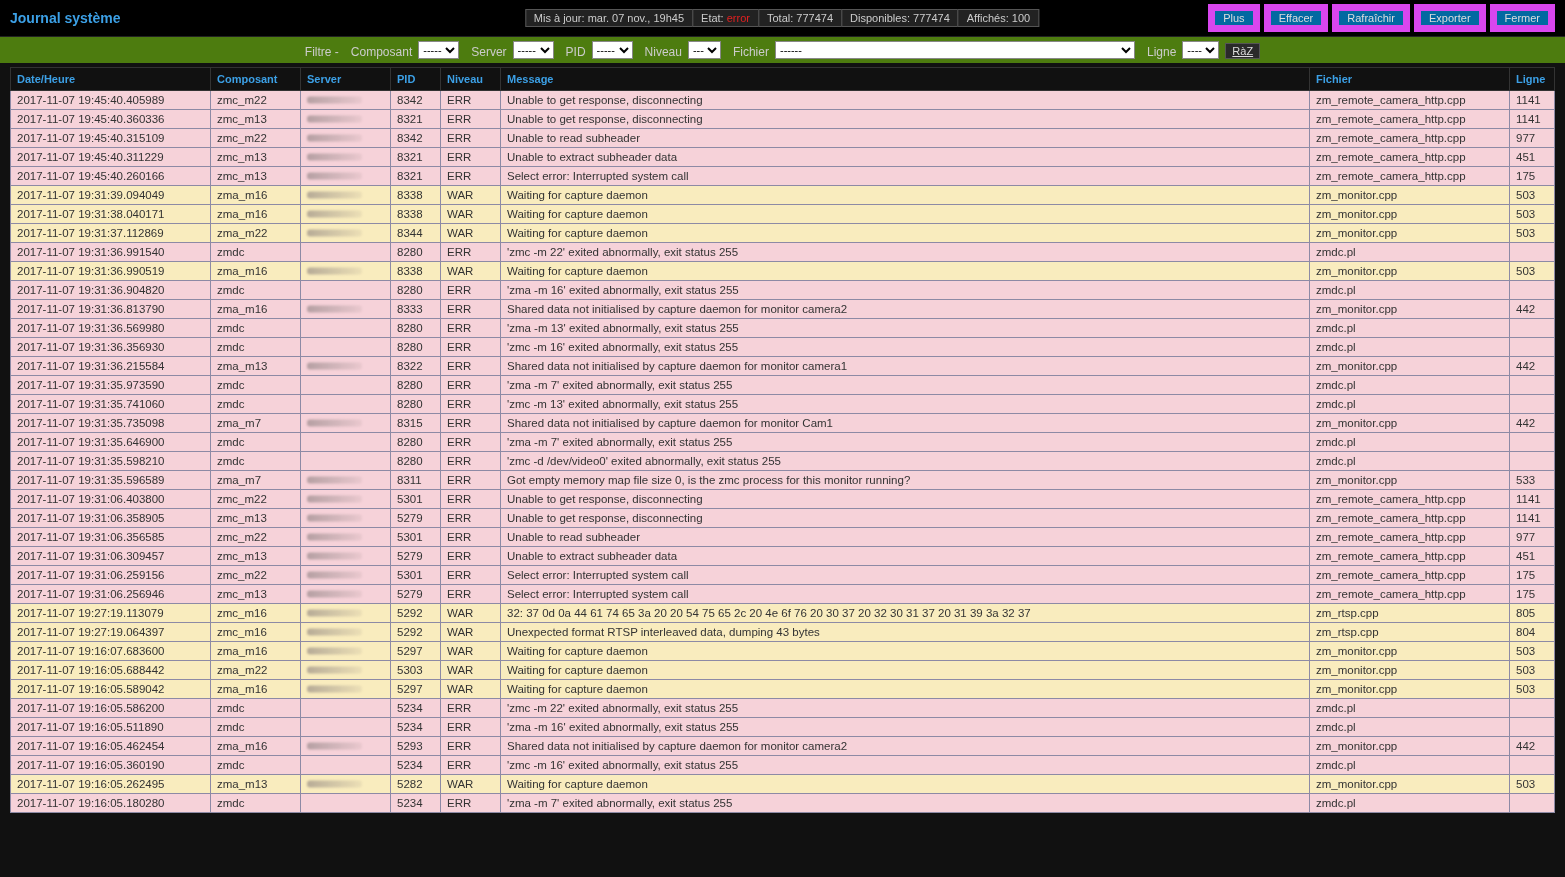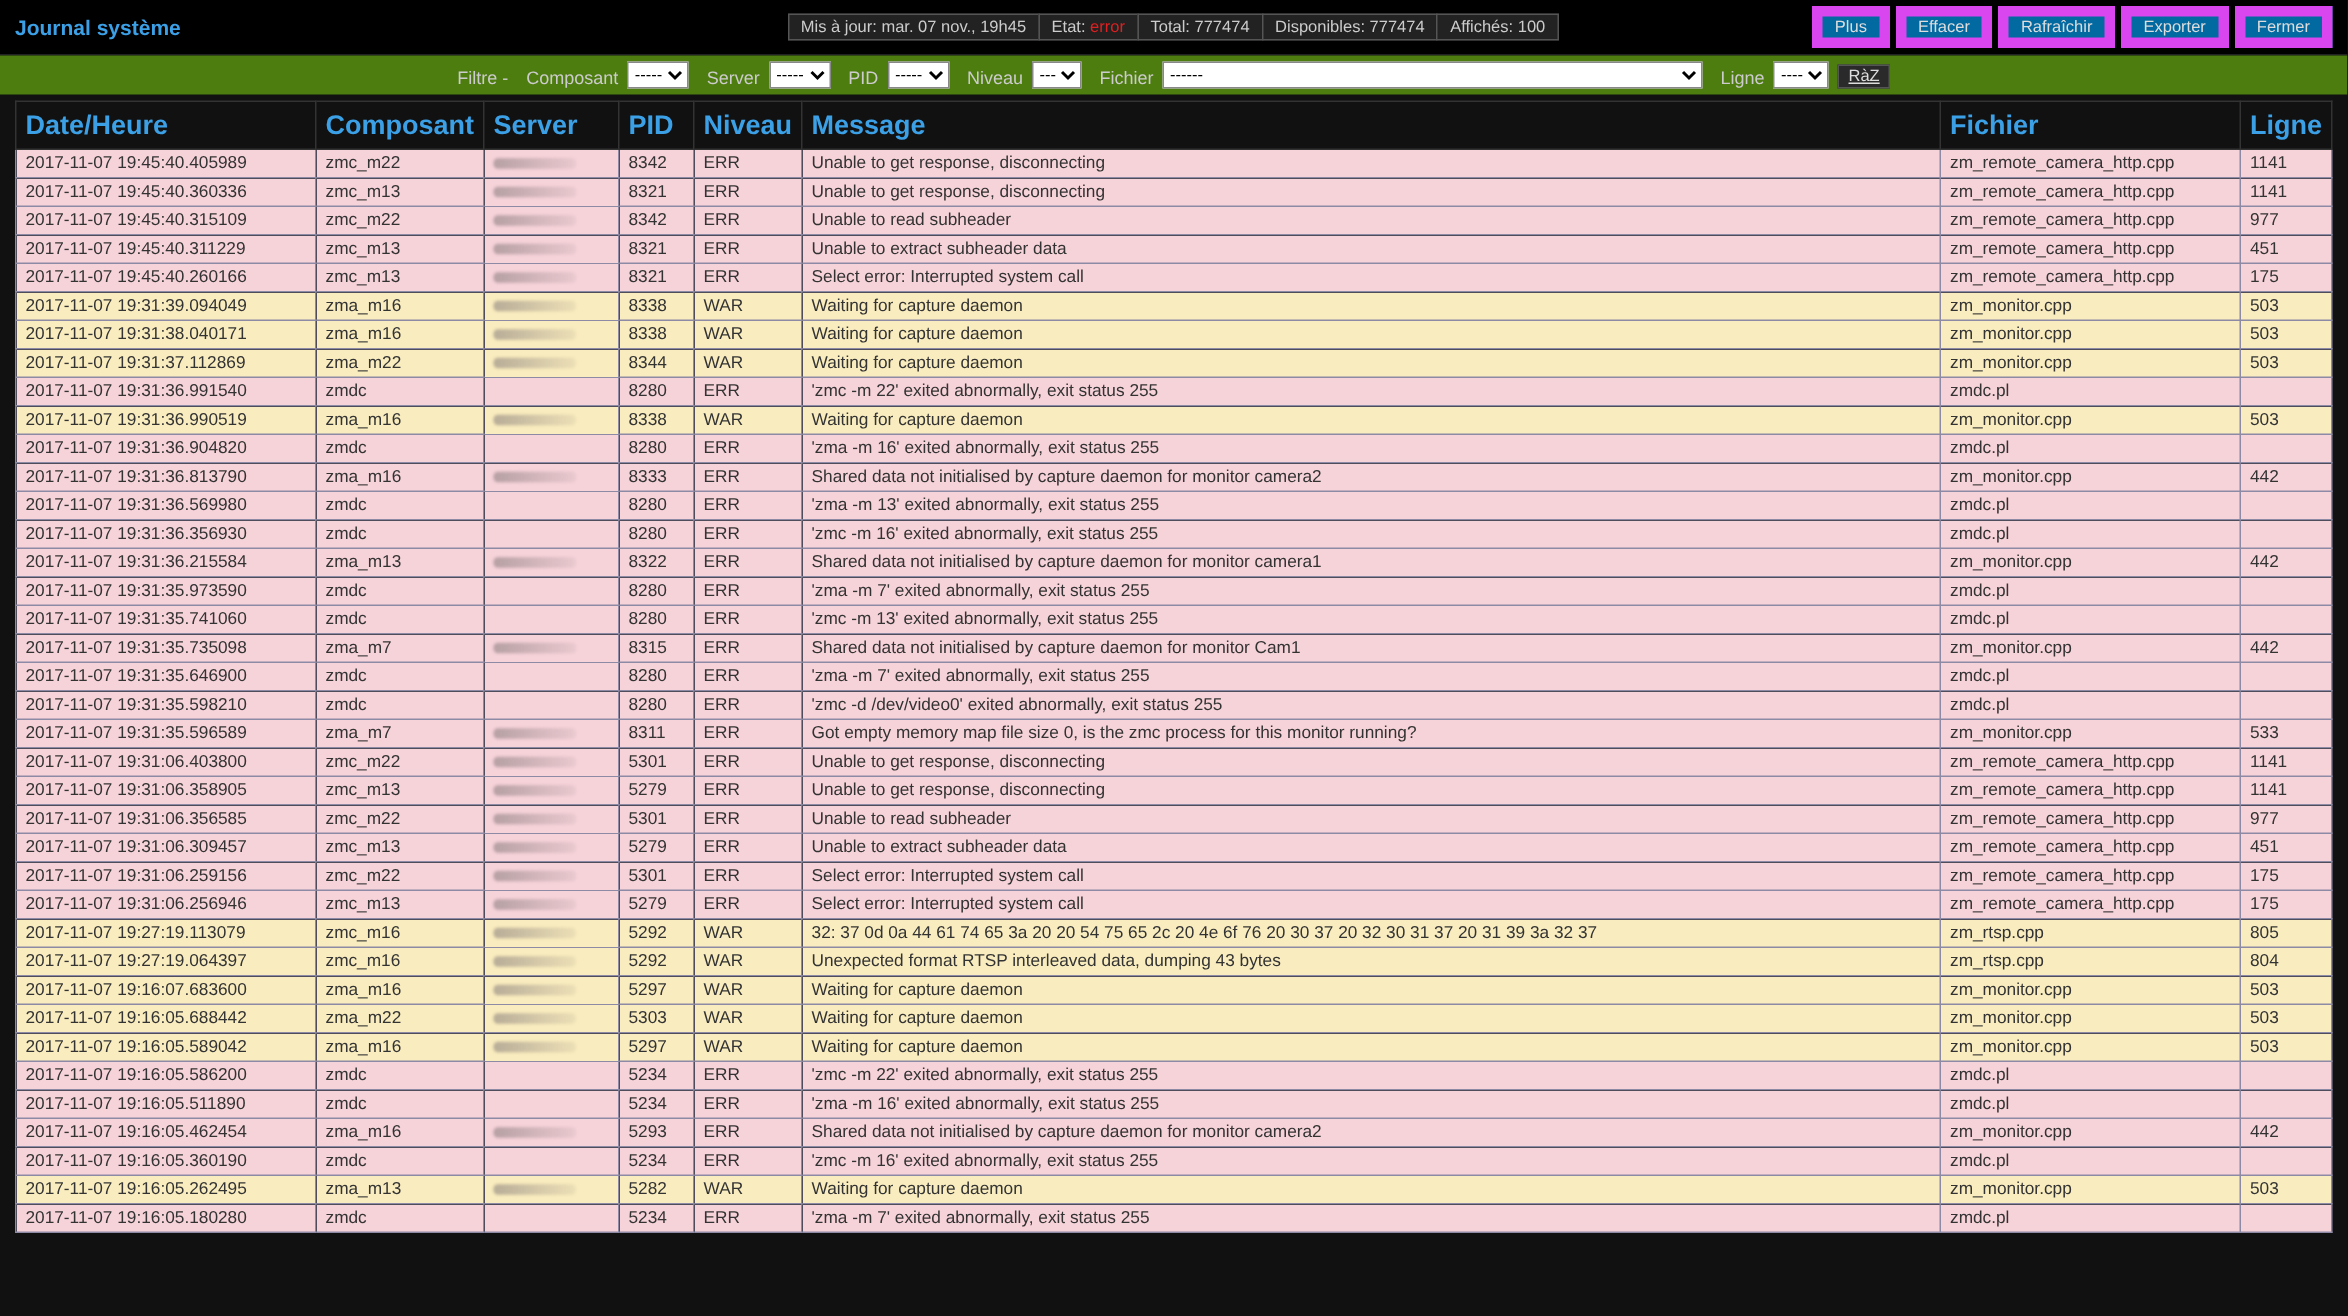--- a/index.html
+++ b/index.html
@@ -83,21 +83,21 @@
     margin: 4px 10px 0 10px;
     border-collapse: collapse;
   }
   thead th {
     background: #111;
     color: #3ca0e6;
     font-weight: bold;
     text-align: left;
     padding: 5px 6px;
     border: 1px solid #333;
-    font-size: 18px;
+    font-size: 11px;
   }
   tbody td {
     padding: 3px 6px;
     border: 1px solid #8d8aa5;
     color: #333;
     font-size: 11.5px;
     white-space: nowrap;
     overflow: hidden;
   }
   tr.lvl-ERR td { background: #f6d2d9; }

